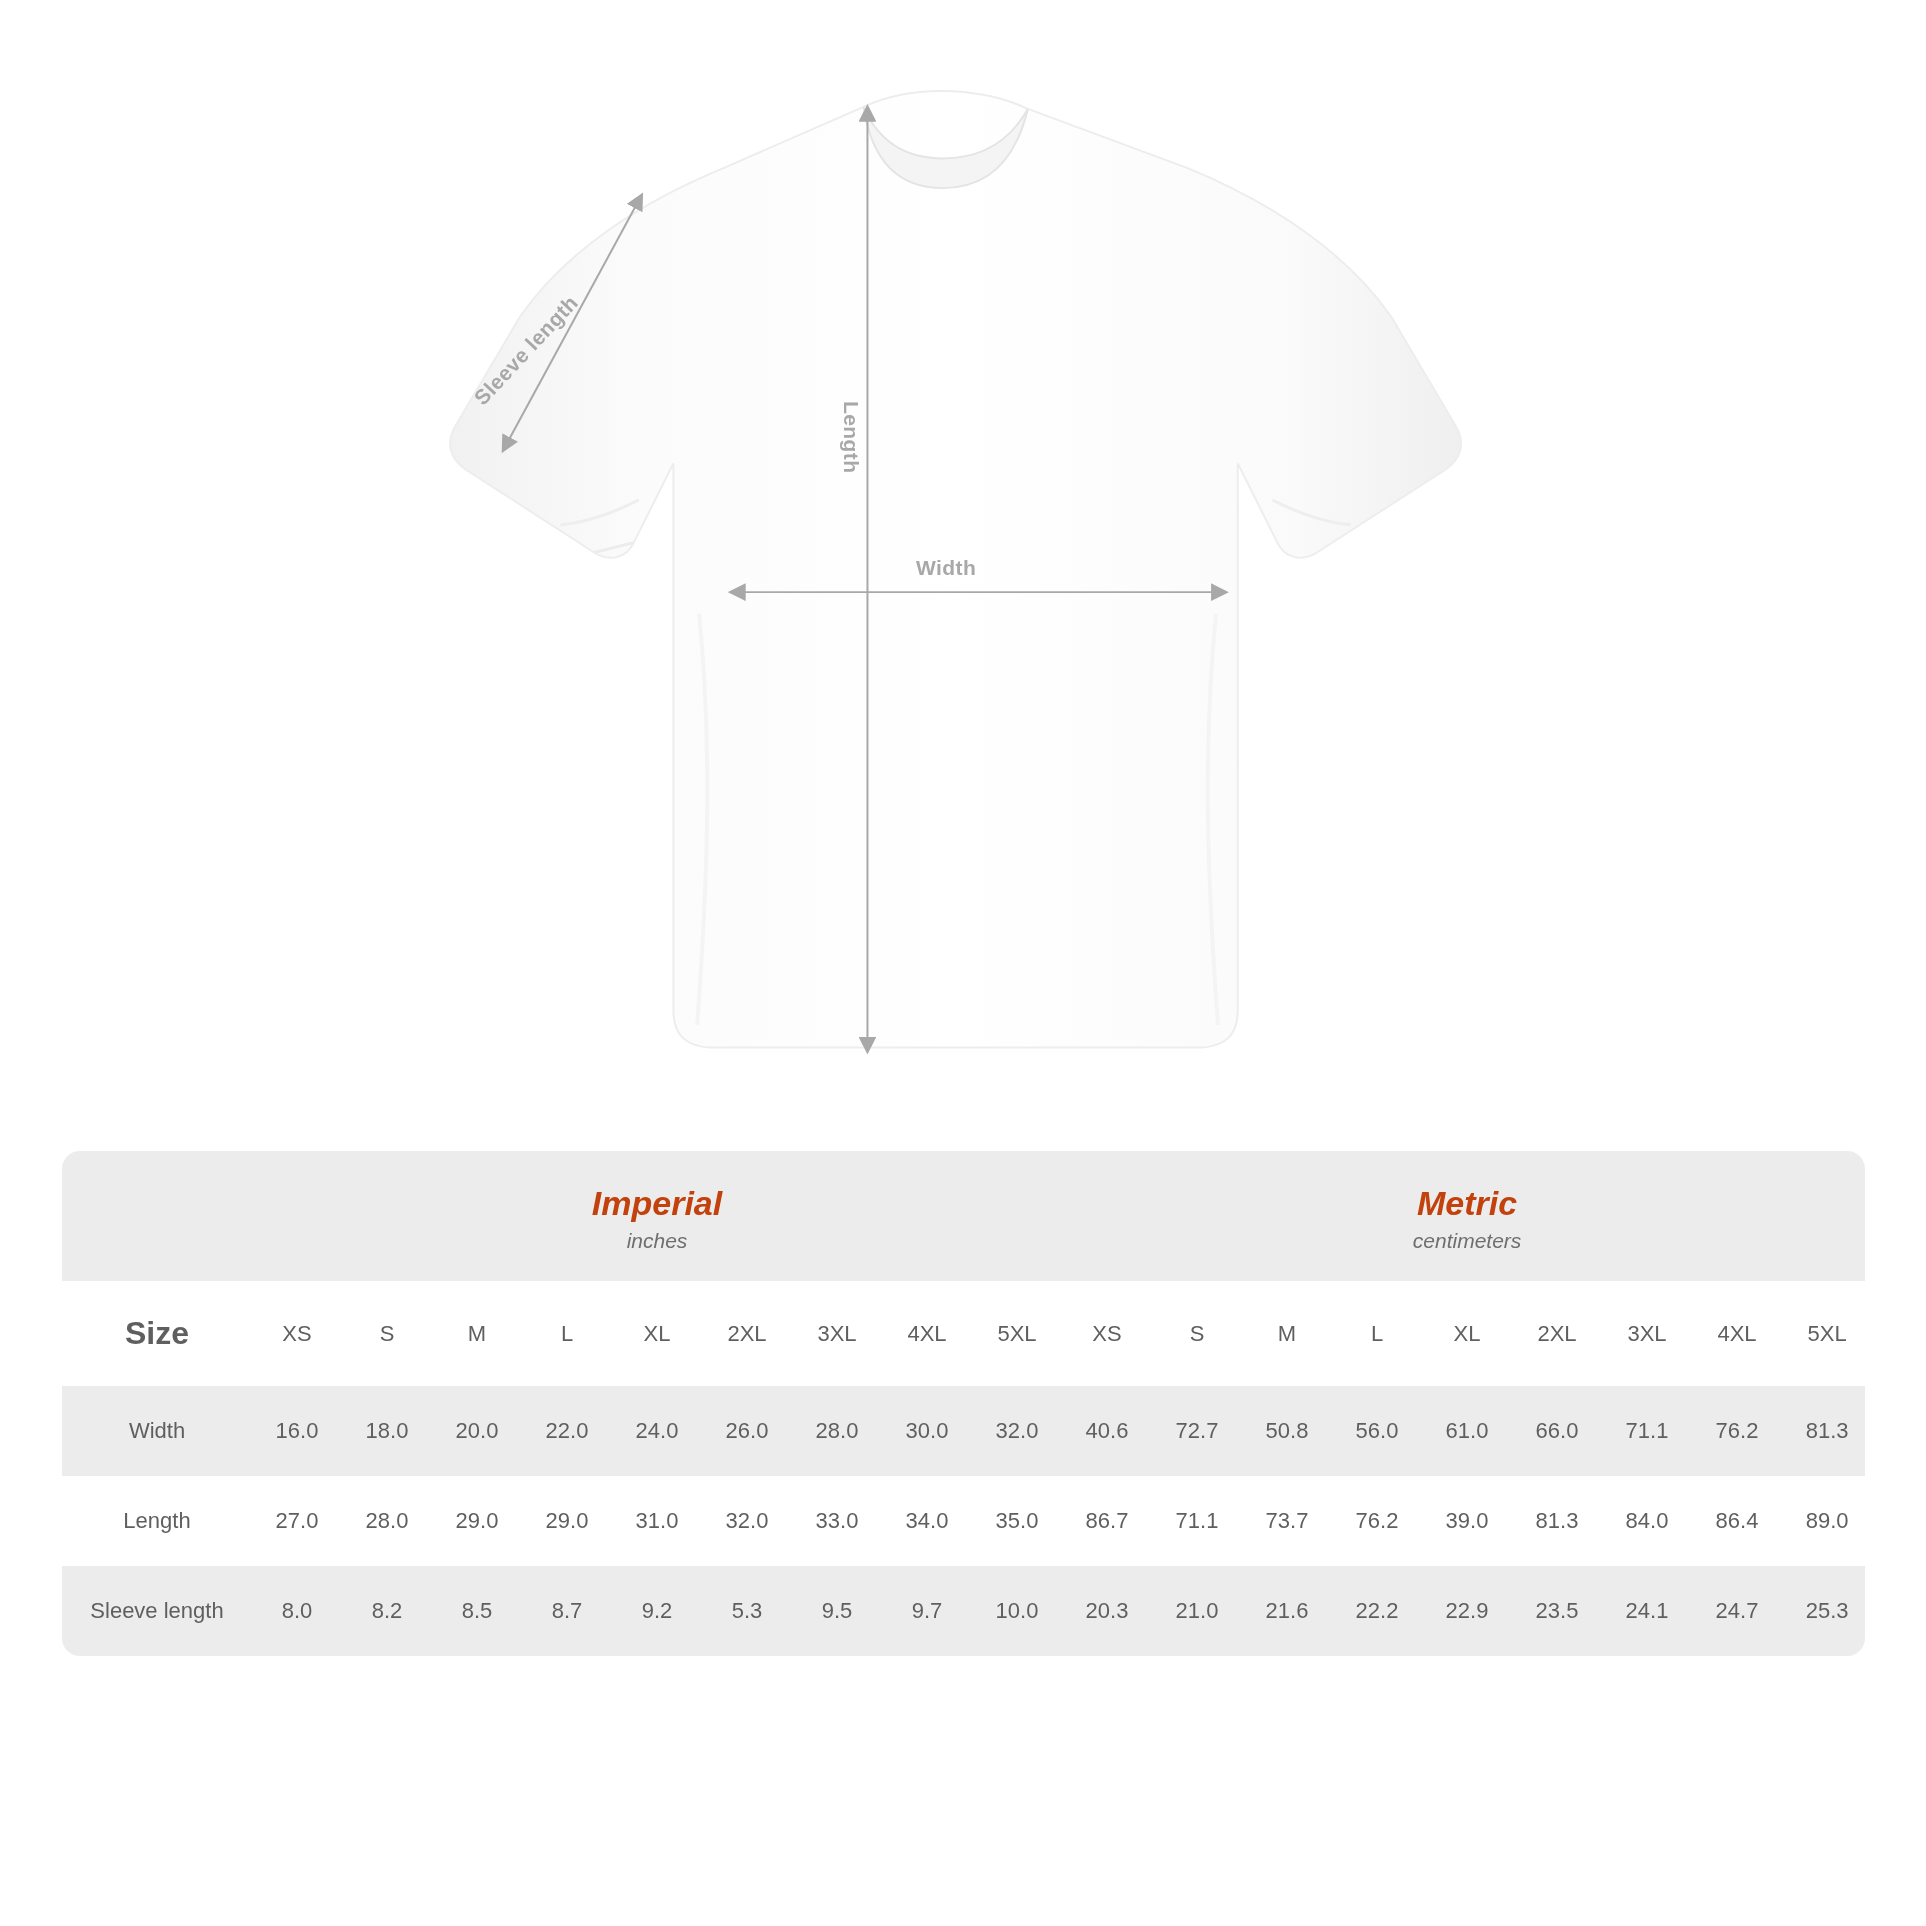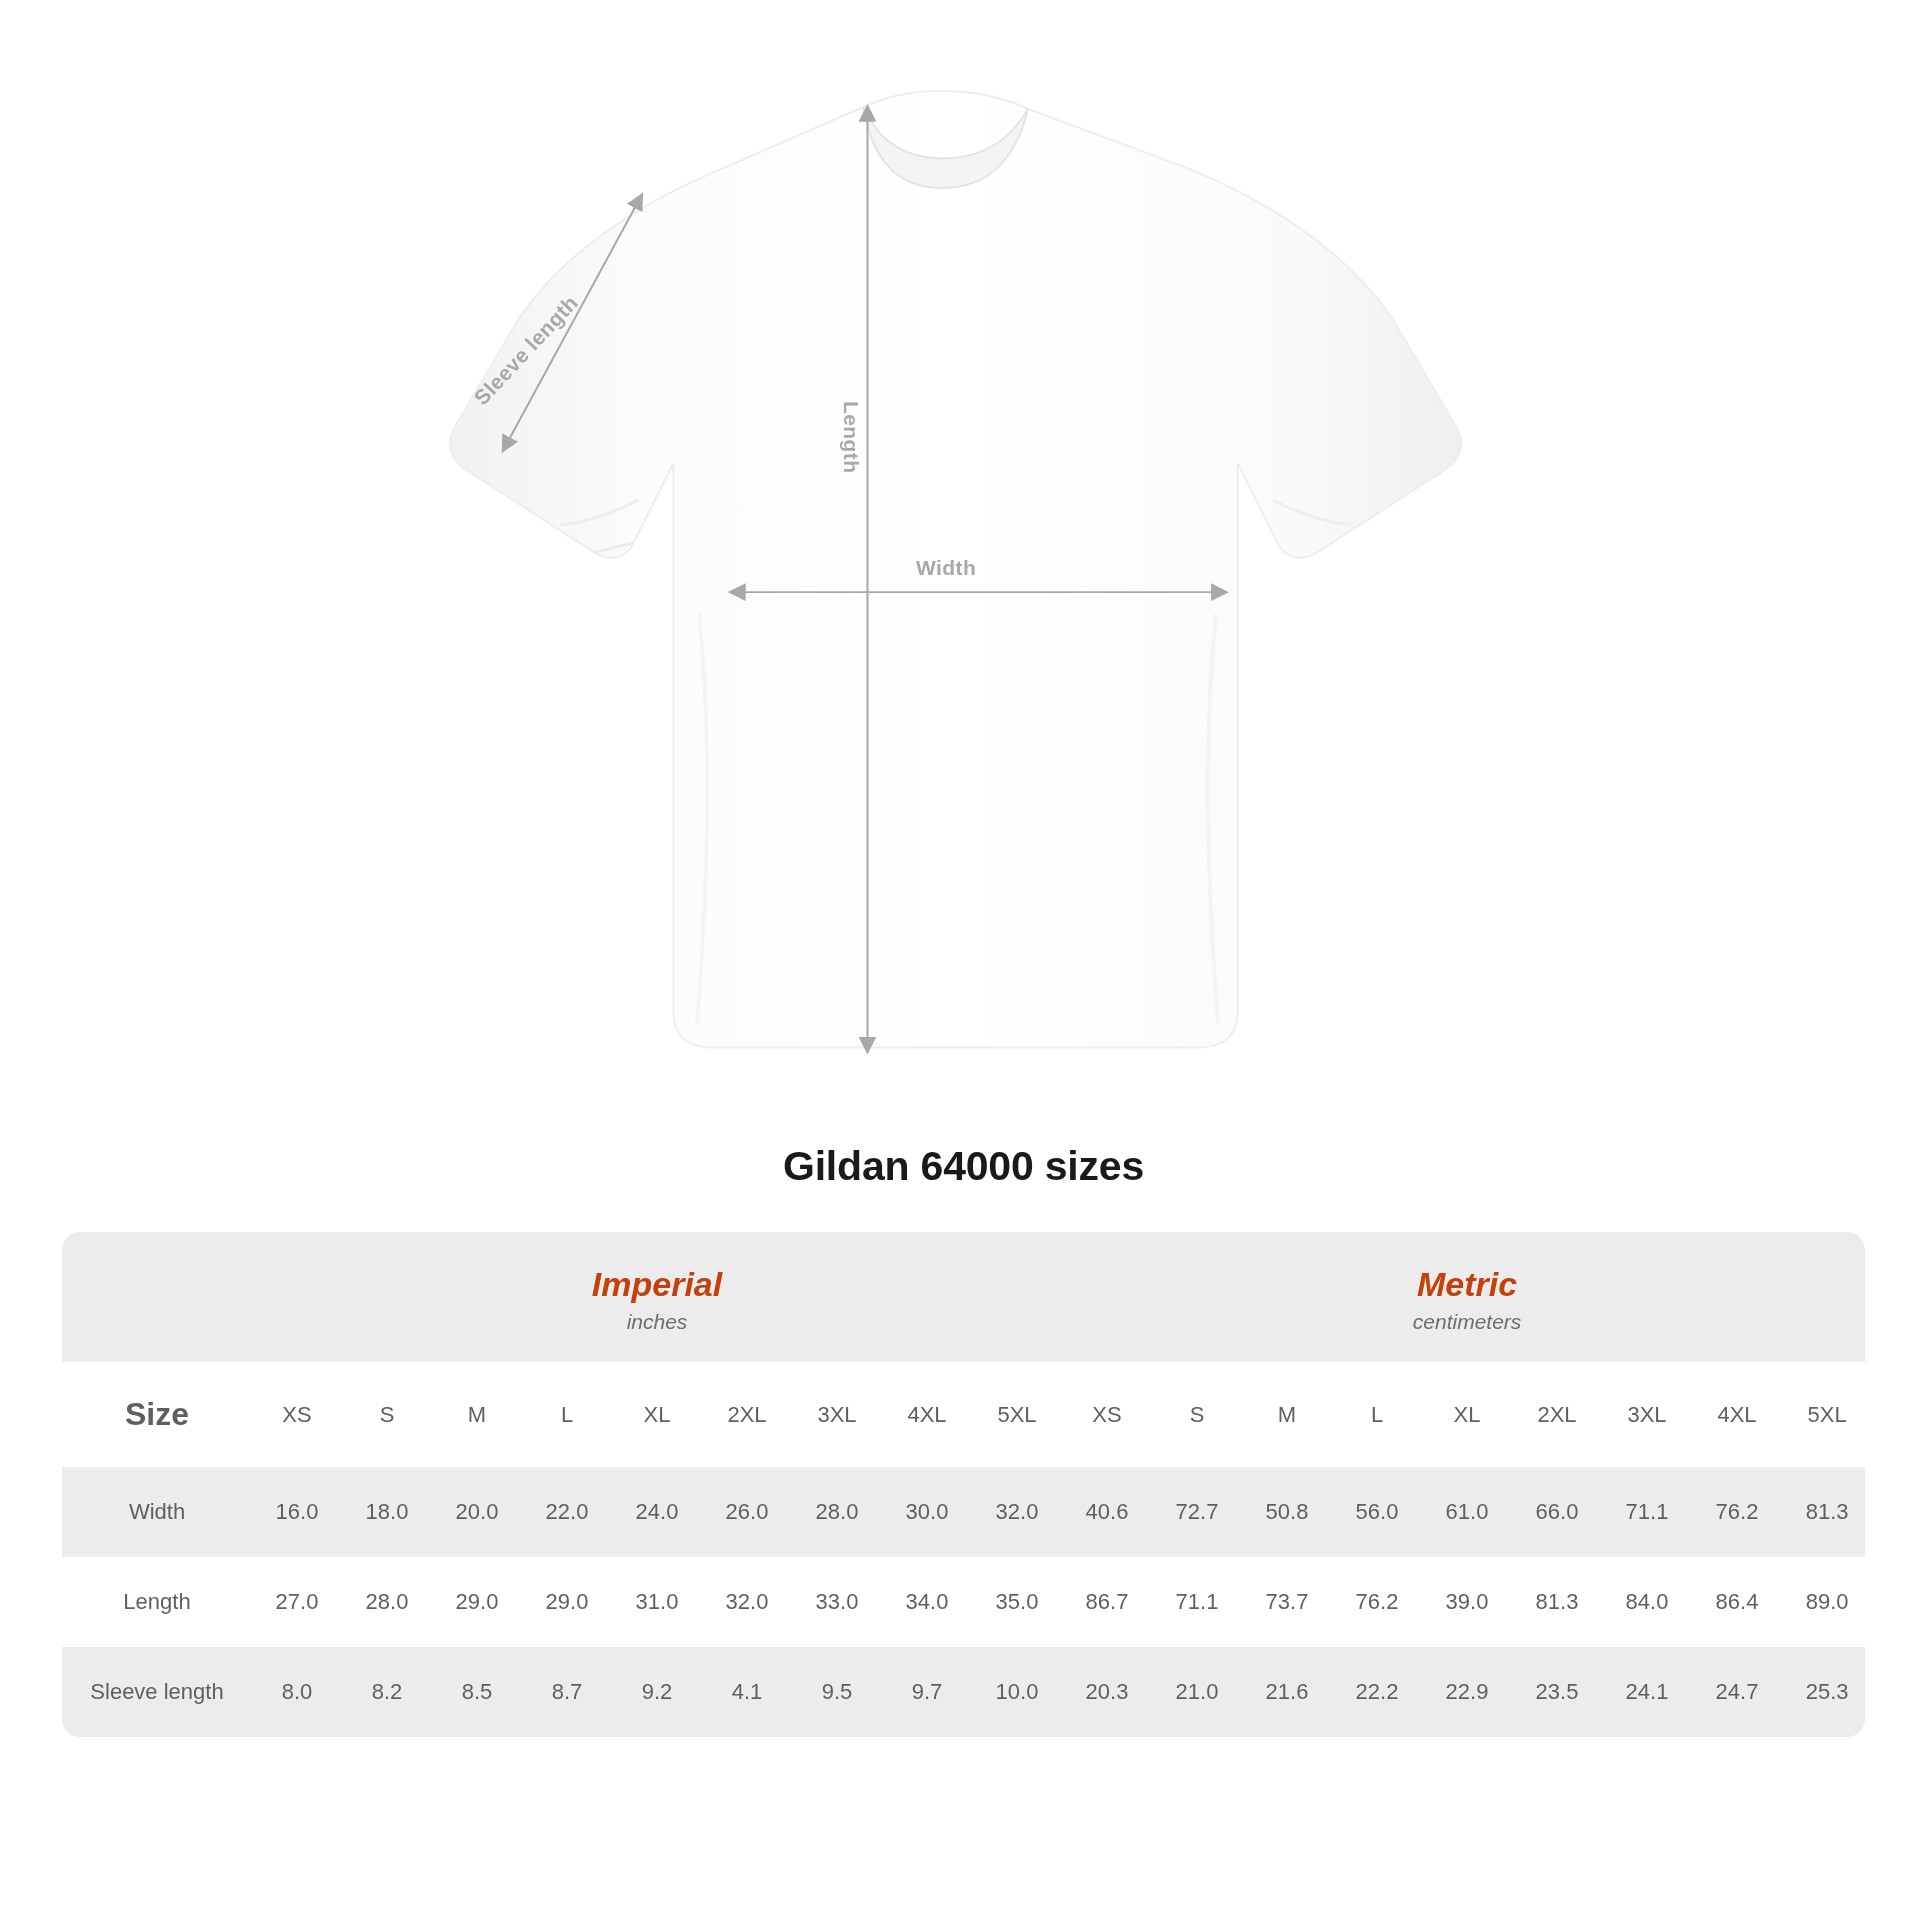--- a/index.html
+++ b/index.html
@@ -218,21 +218,20 @@
         <line x1="648" y1="197" x2="508" y2="455" stroke="#a8a8a8" stroke-width="2" marker-start="url(#arrowStart)" marker-end="url(#arrowEnd)"></line>
       </g>
     </svg>
 
     <div class="dim-label width-label">Width</div>
     <div class="dim-label length-label">Length</div>
     <div class="dim-label sleeve-label">Sleeve length</div>
   </div>
 
   <div class="title-block">
-    <div class="chart-title">Gildan 64000 sizes</div>
   </div>
 
   <div class="table-wrap">
     <table class="size-table">
       <colgroup>
         <col class="labelcol">
         <col class="datacol">
           <col class="datacol">
           <col class="datacol">
           <col class="datacol">
@@ -330,21 +329,21 @@
           <td>89.0</td>
         </tr>
 
         <tr class="data-row shade">
           <td class="rowhead">Sleeve length</td>
           <td>8.0</td>
           <td>8.2</td>
           <td>8.5</td>
           <td>8.7</td>
           <td>9.2</td>
-          <td>4.1</td>
+          <td>5.3</td>
           <td>9.5</td>
           <td>9.7</td>
           <td>10.0</td>
           <td>20.3</td>
           <td>21.0</td>
           <td>21.6</td>
           <td>22.2</td>
           <td>22.9</td>
           <td>23.5</td>
           <td>24.1</td>

